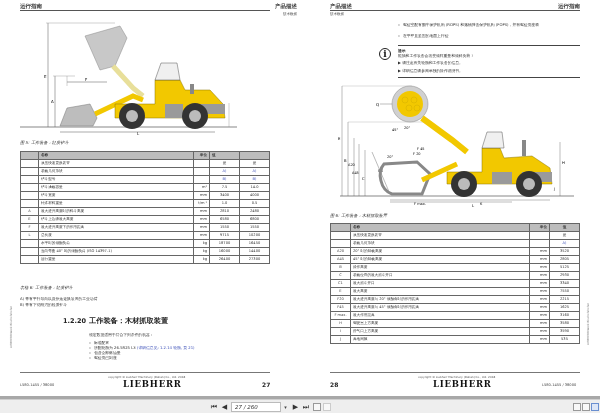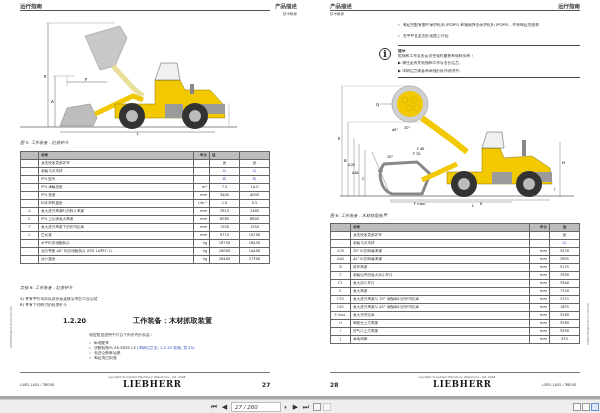--- a/index.html
+++ b/index.html
@@ -14,21 +14,21 @@
   .fig { position: absolute; }
   .caption { position: absolute; font-size: 4.2px; font-style: italic; color: #333; }
   table.spec { position: absolute; border-collapse: collapse; font-size: 3.6px; color: #333; }
   table.spec td, table.spec th { border: 0.6px solid #666; padding: 0 2px; height: 7.6px; line-height: 7px; white-space: nowrap; }
   table.spec th { background: #bdbdbd; font-weight: bold; text-align: left; }
   table.spec td.c { text-align: center; }
   table.spec td.r { text-align: right; }
   table.spec td.key { text-align: center; color: #444; }
   .fn { color: #3b4fb8; }
   .note { position: absolute; font-size: 3.8px; color: #333; line-height: 5px; }
-  .sec-title { position: absolute; font-size: 7.2px; font-weight: bold; color: #222; margin-left: 44px; }
+  .sec-title { position: absolute; font-size: 7.2px; font-weight: bold; color: #222; }
   .sec-num { position: absolute; font-size: 6.5px; font-weight: bold; color: #222; }
   .bul { position: absolute; font-size: 3.8px; color: #333; line-height: 5px; }
   .bul .dash { font-weight: bold; margin-right: 3px; }
   .link { color: #3b4fb8; }
   .foot-line { position: absolute; height: 1px; background: #777; }
   .foot-code { position: absolute; font-size: 3.6px; color: #444; }
   .foot-num { position: absolute; font-size: 6px; font-weight: bold; color: #222; }
   .copyright { position: absolute; font-size: 2.8px; color: #555; }
   .brand { position: absolute; font-size: 8.5px; font-weight: bold; letter-spacing: 0.8px; color: #111; font-family: "DejaVu Serif", serif; }
   .side-vert { position: absolute; font-size: 2.8px; color: #777; writing-mode: vertical-rl; transform: rotate(180deg); }

